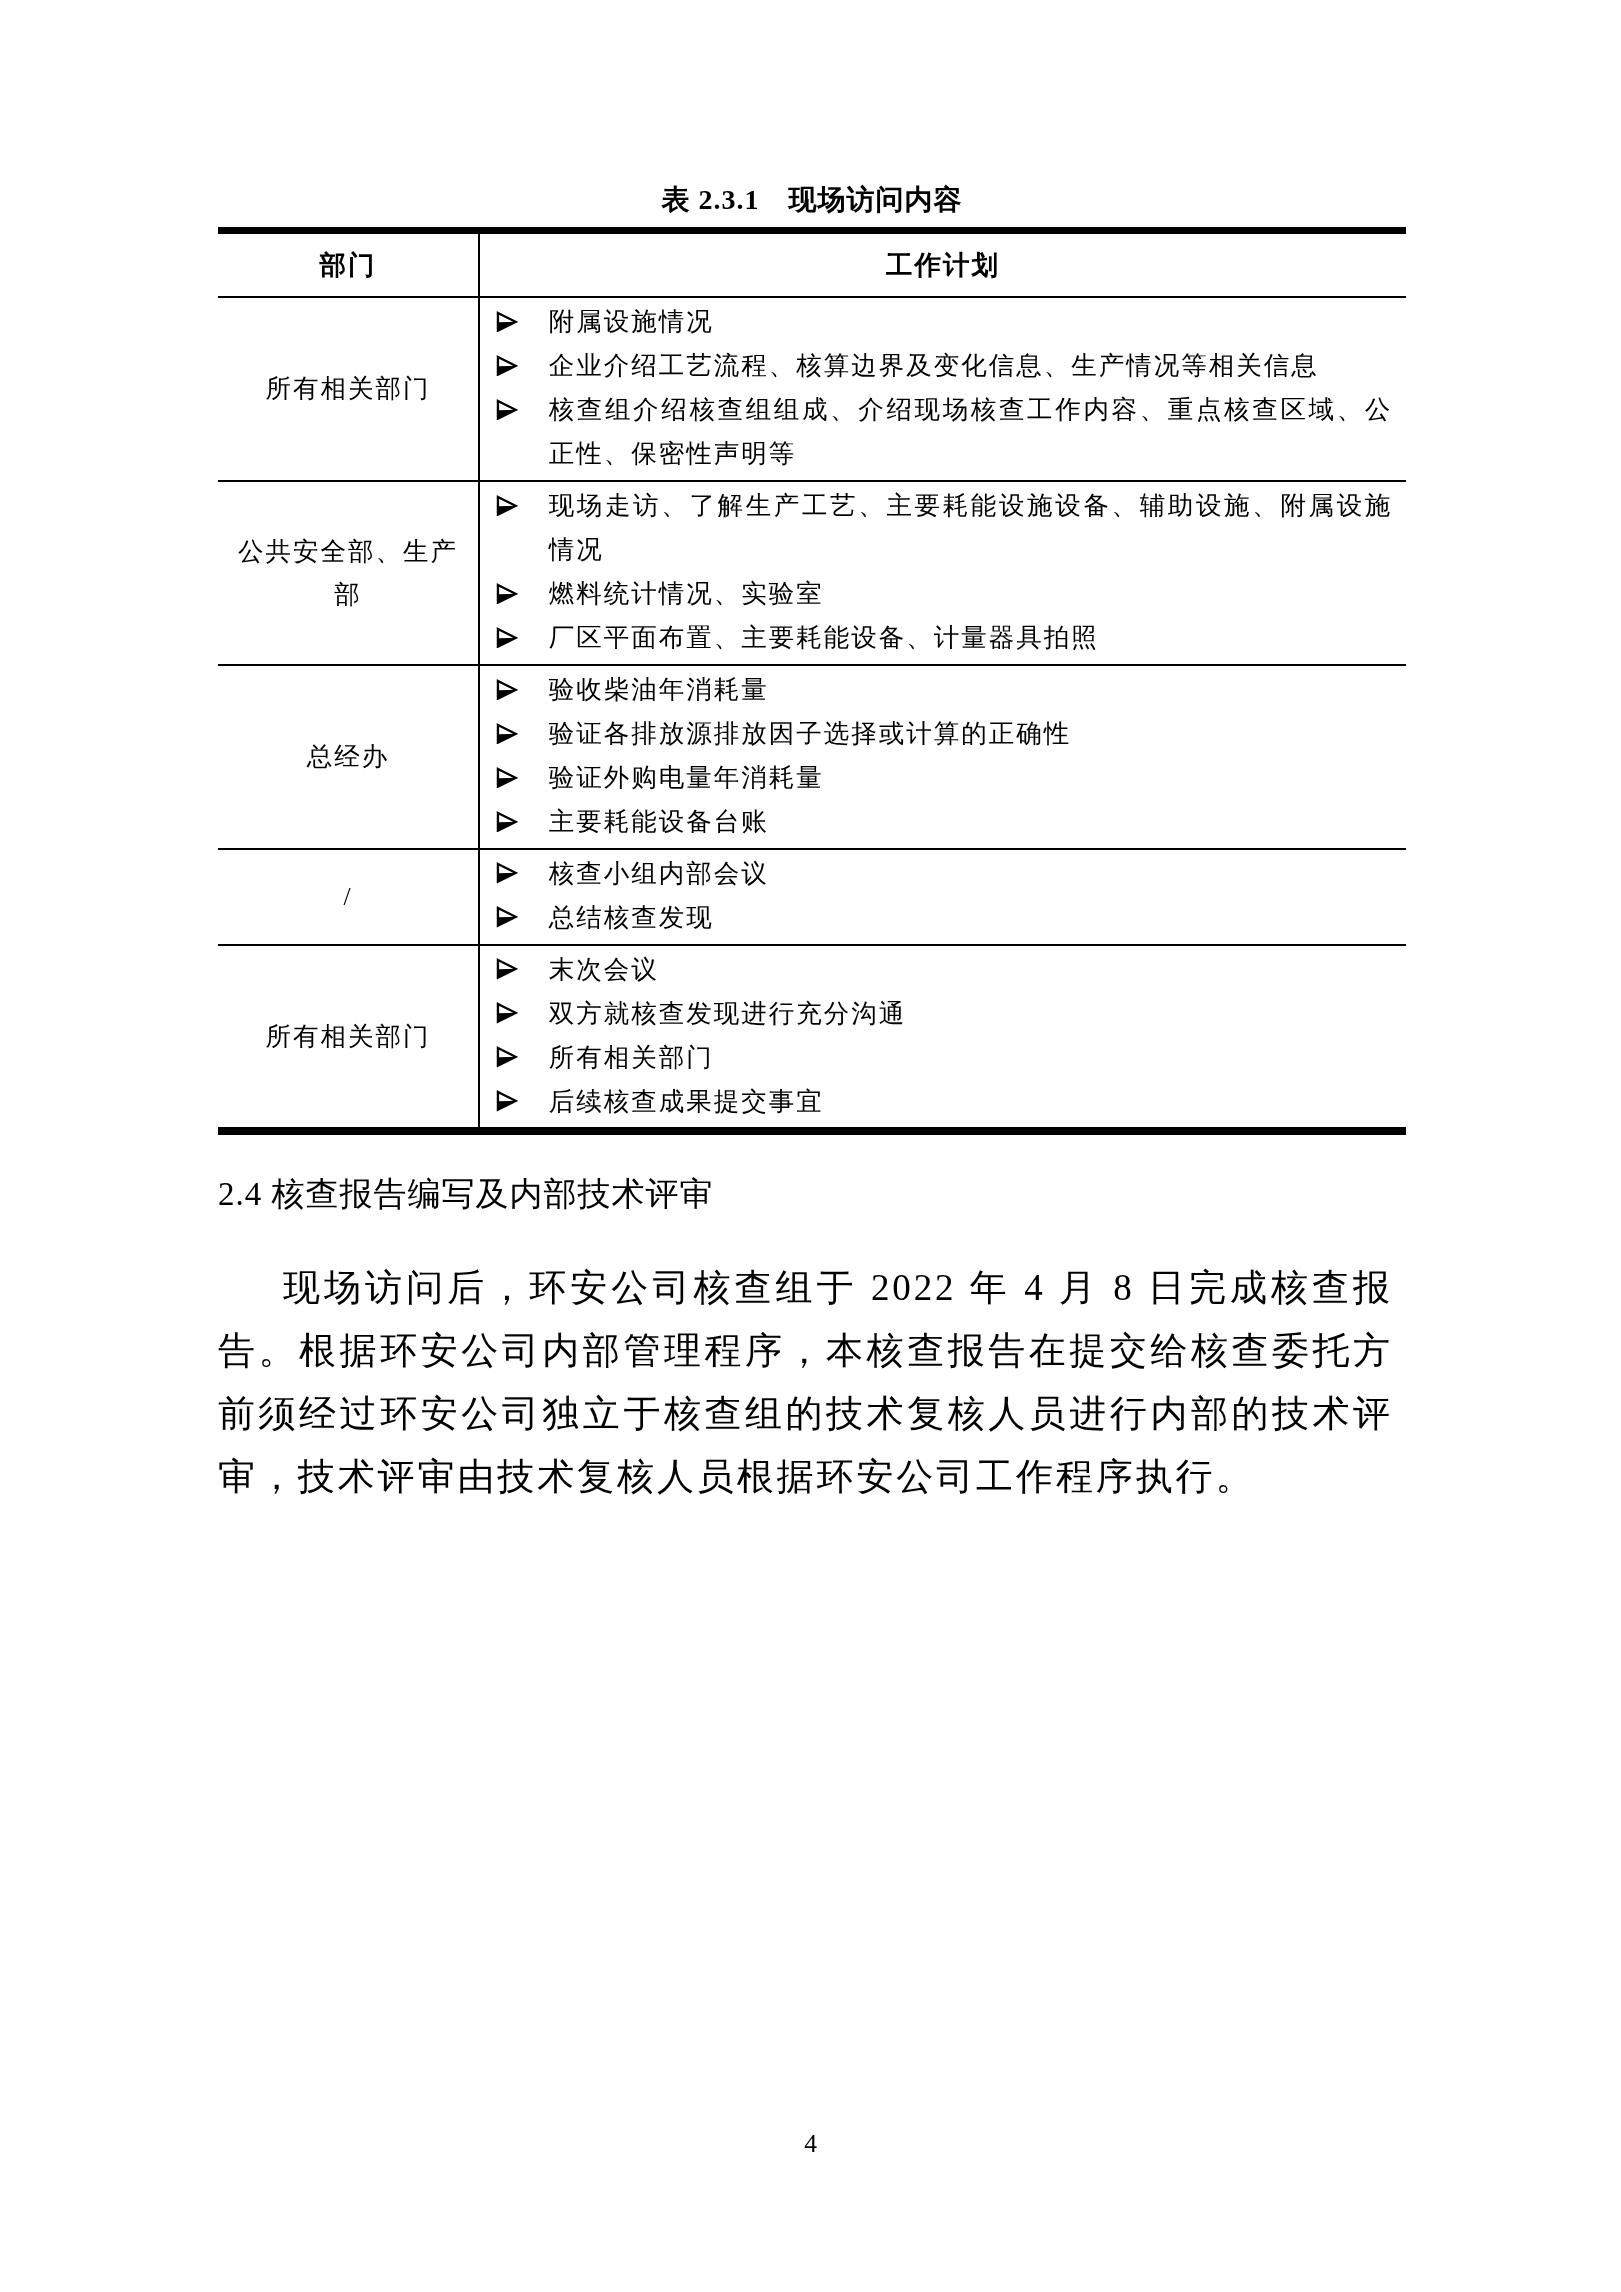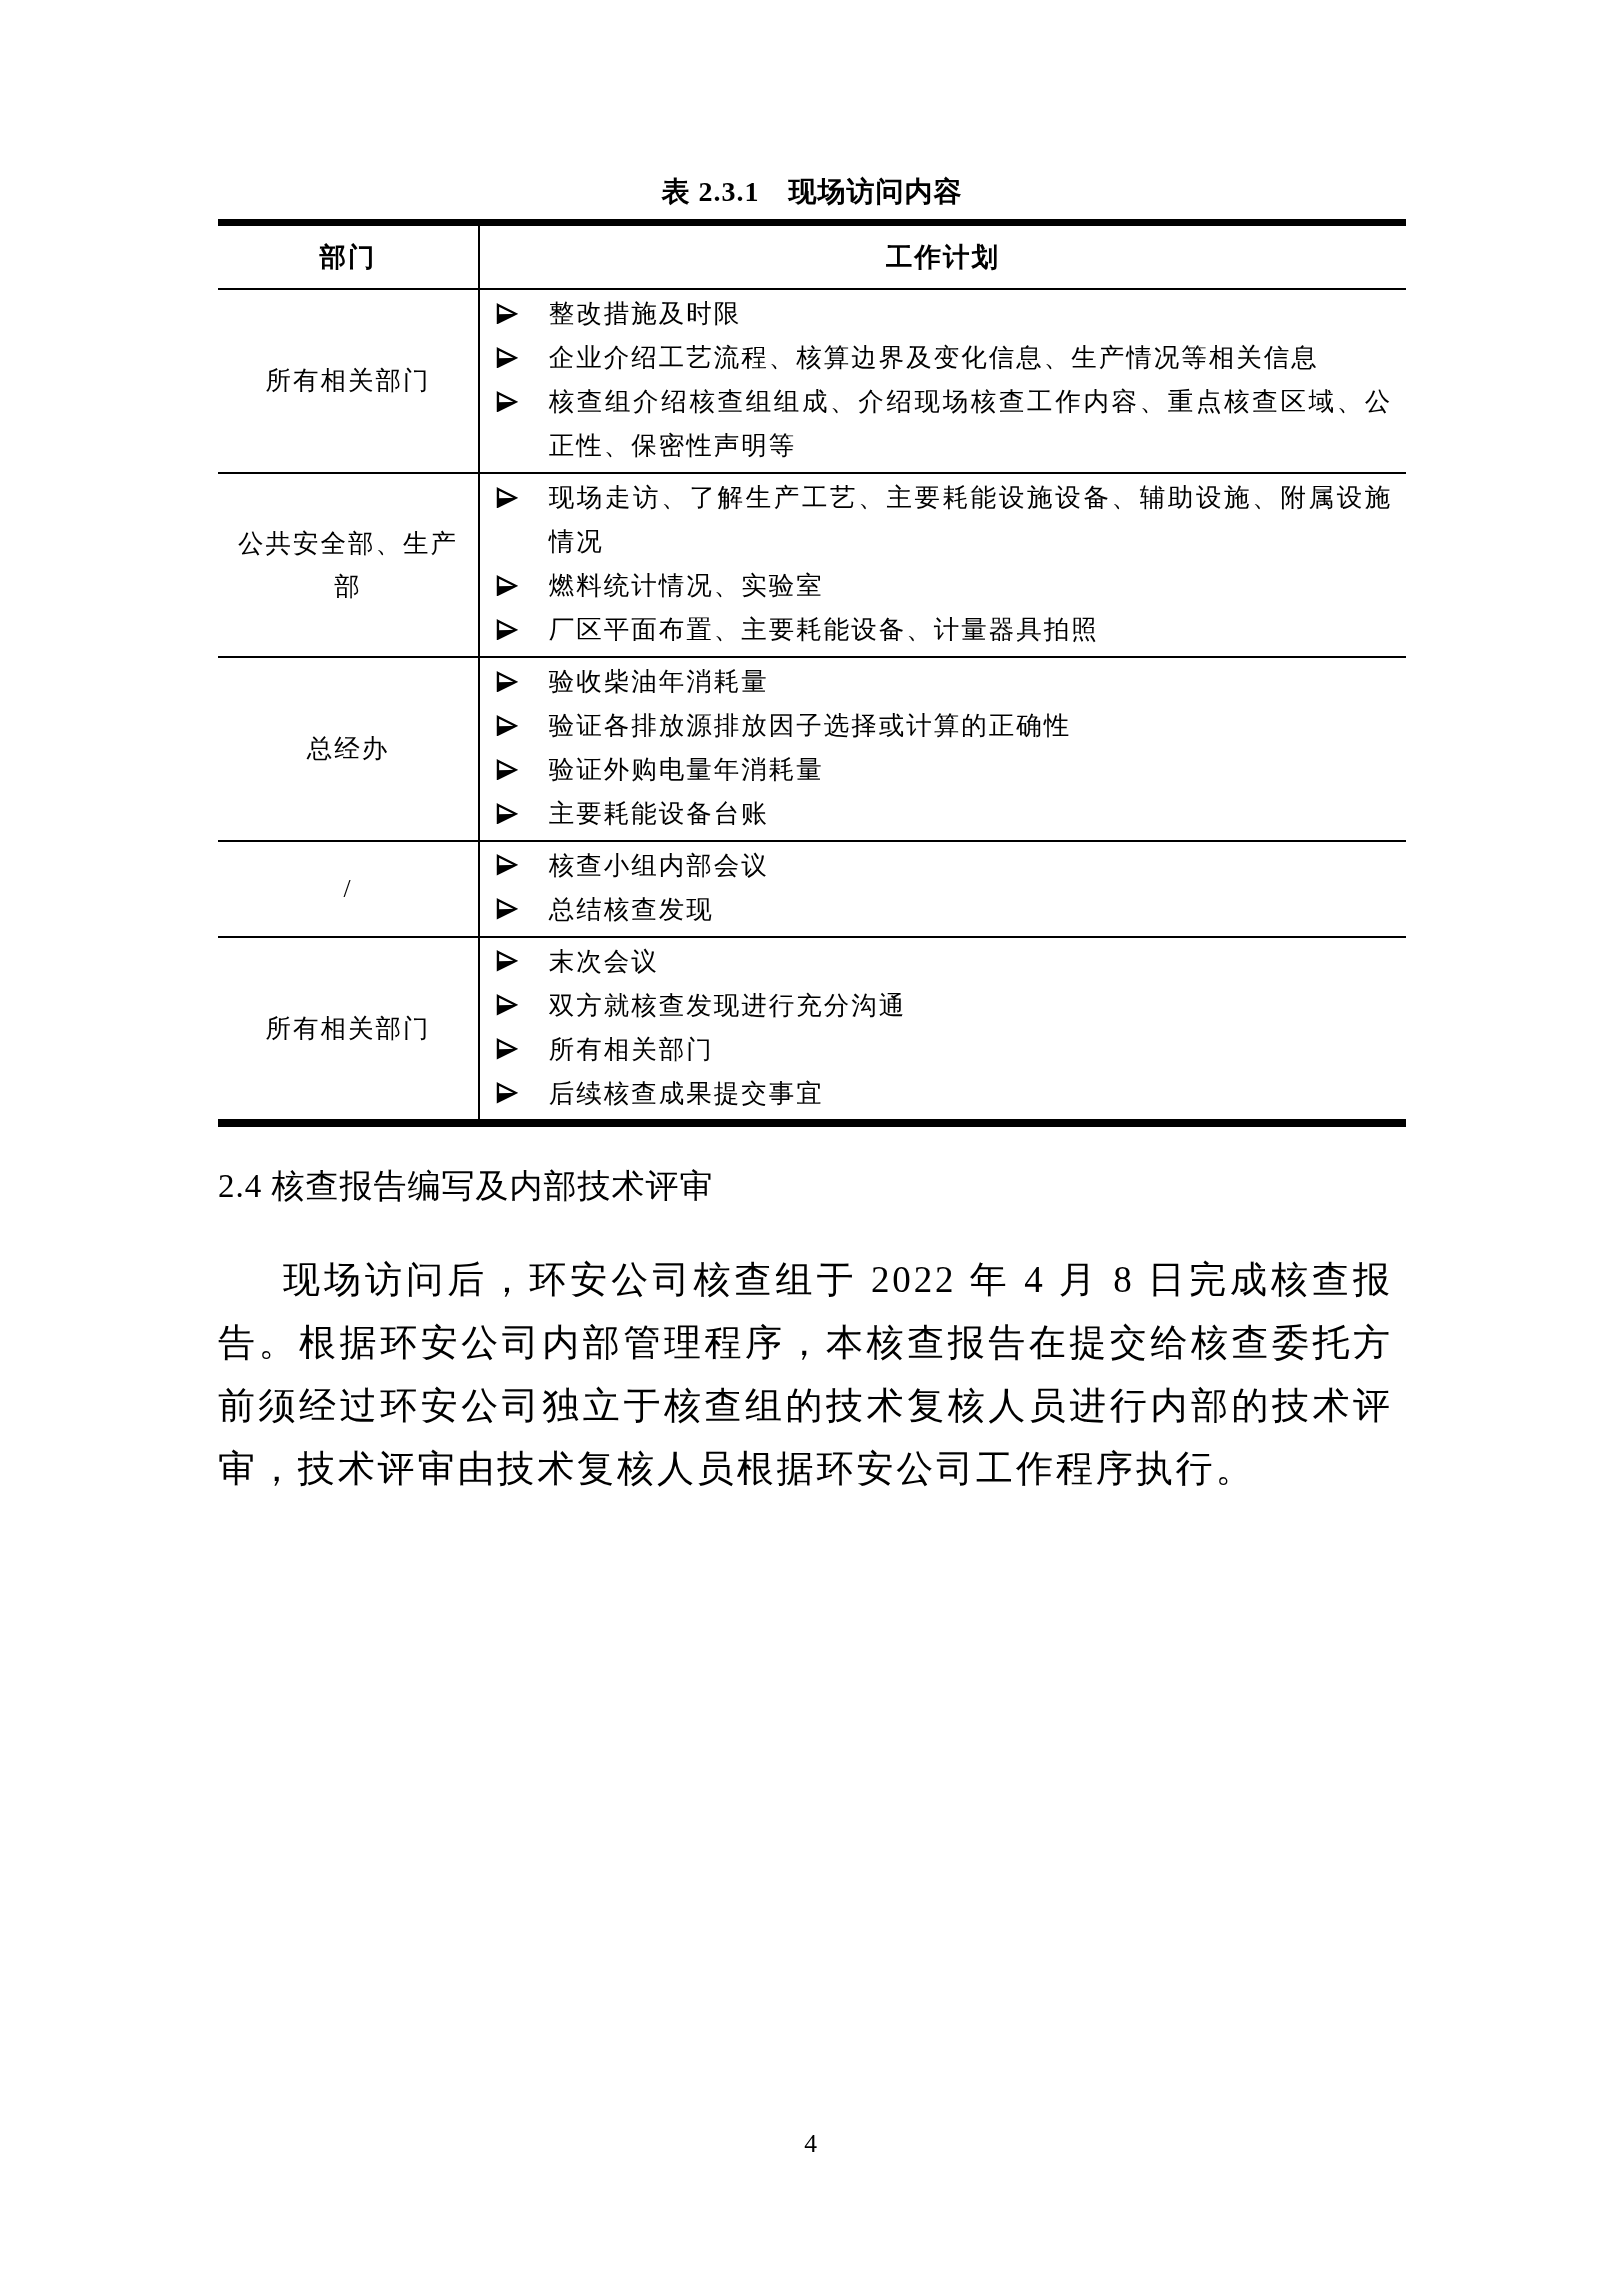--- a/index.html
+++ b/index.html
@@ -13,21 +13,21 @@
     height: 2293px;
     position: relative;
     font-family: "Liberation Serif", "DejaVu Serif", serif;
     overflow: hidden;
   }
   * { box-sizing: border-box; }
 
   .content {
     position: absolute;
     left: 218px;
-    top: 8px;
+    top: 16px;
     width: 1188px;
   }
 
   
   .table-title {
     margin-top: 167px;
     text-align: center;
     font-weight: bold;
     font-size: 28px;
     line-height: 33px;
@@ -136,21 +136,21 @@
   <div class="trow">
         <div class="cell-dept">所有相关部门</div>
         <div class="cell-plan">
           <div class="bullet-item">
             <span class="bullet-icon-box">
               <svg width="23.5" height="21.6" viewBox="0 0 24 22" xmlns="http://www.w3.org/2000/svg">
                 <path d="M3 2 L21 11 L3 20 Z" fill="#ffffff" stroke="#000000" stroke-width="2.4" stroke-linejoin="miter"></path>
                 <path d="M3 11.5 L21 11 L3 20 Z" fill="#000000"></path>
               </svg>
             </span>
-            <span class="bullet-text">整改措施及时限</span>
+            <span class="bullet-text">附属设施情况</span>
           </div>
           <div class="bullet-item">
             <span class="bullet-icon-box">
               <svg width="23.5" height="21.6" viewBox="0 0 24 22" xmlns="http://www.w3.org/2000/svg">
                 <path d="M3 2 L21 11 L3 20 Z" fill="#ffffff" stroke="#000000" stroke-width="2.4" stroke-linejoin="miter"></path>
                 <path d="M3 11.5 L21 11 L3 20 Z" fill="#000000"></path>
               </svg>
             </span>
             <span class="bullet-text">企业介绍工艺流程、核算边界及变化信息、生产情况等相关信息</span>
           </div>

